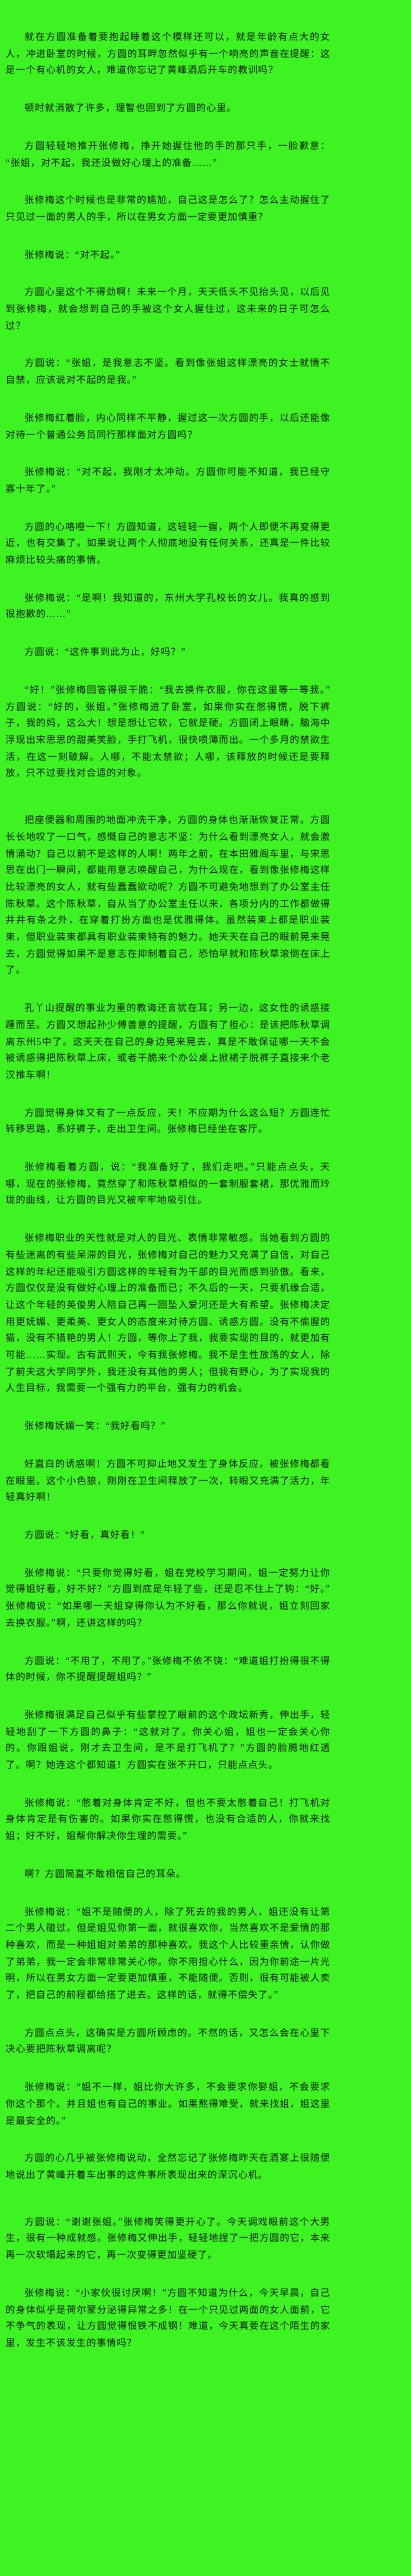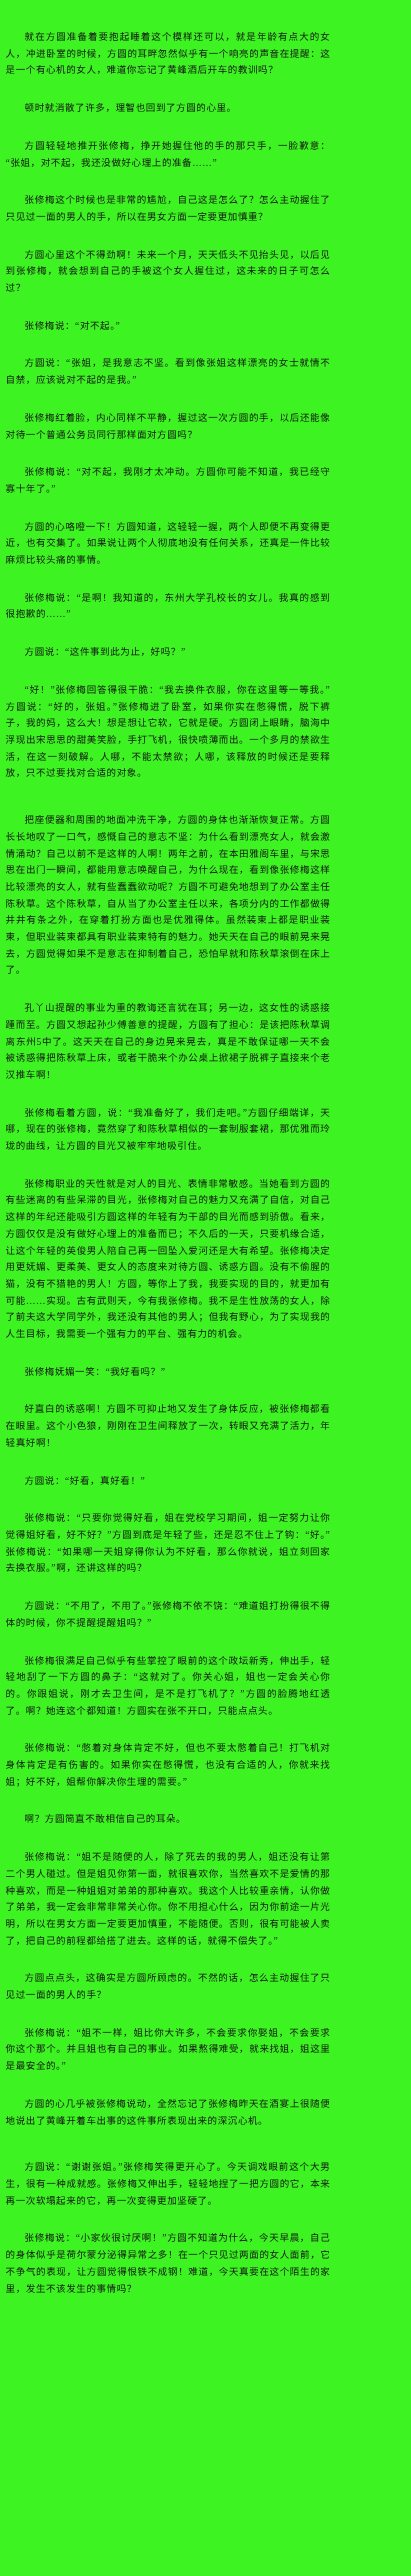--- a/index.html
+++ b/index.html
@@ -33,41 +33,42 @@
   }
 </style>
 </head>
 <body style="background: rgb(61, 243, 33); color: rgb(20, 20, 20);">
 
 <div class="reader">
     <p>就在方圆准备着要抱起睡着这个模样还可以，就是年龄有点大的女人，冲进卧室的时候，方圆的耳畔忽然似乎有一个响亮的声音在提醒：这是一个有心机的女人，难道你忘记了黄峰酒后开车的教训吗？</p>
     <p>顿时就消散了许多，理智也回到了方圆的心里。</p>
     <p>方圆轻轻地推开张修梅，挣开她握住他的手的那只手，一脸歉意：“张姐，对不起，我还没做好心理上的准备……”</p>
     <p>张修梅这个时候也是非常的尴尬，自己这是怎么了？怎么主动握住了只见过一面的男人的手，所以在男女方面一定要更加慎重？</p>
+    <p>张修梅说：“对不起。”</p>
     <p>方圆心里这个不得劲啊！未来一个月，天天低头不见抬头见，以后见到张修梅，就会想到自己的手被这个女人握住过，这未来的日子可怎么过？</p>
-    <p>张修梅说：“对不起。”</p>
     <p>方圆说：“张姐，是我意志不坚。看到像张姐这样漂亮的女士就情不自禁，应该说对不起的是我。”</p>
     <p>张修梅红着脸，内心同样不平静，握过这一次方圆的手，以后还能像对待一个普通公务员同行那样面对方圆吗？</p>
     <p>张修梅说：“对不起，我刚才太冲动。方圆你可能不知道，我已经守寡十年了。”</p>
     <p>方圆的心咯噔一下！方圆知道，这轻轻一握，两个人即便不再变得更近，也有交集了。如果说让两个人彻底地没有任何关系，还真是一件比较麻烦比较头痛的事情。</p>
     <p>张修梅说：“是啊！我知道的，东州大学孔校长的女儿。我真的感到很抱歉的……”</p>
     <p>方圆说：“这件事到此为止，好吗？”</p>
     <p>“好！”张修梅回答得很干脆：“我去换件衣服，你在这里等一等我。”方圆说：“好的，张姐。”张修梅进了卧室，如果你实在憋得慌，脱下裤子，我的妈，这么大！想是想让它软，它就是硬。方圆闭上眼睛，脑海中浮现出宋思思的甜美笑脸，手打飞机，很快喷薄而出。一个多月的禁欲生活，在这一刻破解。人哪，不能太禁欲；人哪，该释放的时候还是要释放，只不过要找对合适的对象。</p>
     <p class="big-gap">把座便器和周围的地面冲洗干净，方圆的身体也渐渐恢复正常。方圆长长地叹了一口气，感慨自己的意志不坚：为什么看到漂亮女人，就会激情涌动？自己以前不是这样的人啊！两年之前，在本田雅阁车里，与宋思思在出门一瞬间，都能用意志唤醒自己，为什么现在，看到像张修梅这样比较漂亮的女人，就有些蠢蠢欲动呢？方圆不可避免地想到了办公室主任陈秋草。这个陈秋草，自从当了办公室主任以来，各项分内的工作都做得井井有条之外，在穿着打扮方面也是优雅得体。虽然装束上都是职业装束，但职业装束都具有职业装束特有的魅力。她天天在自己的眼前晃来晃去，方圆觉得如果不是意志在抑制着自己，恐怕早就和陈秋草滚倒在床上了。</p>
     <p>孔丫山提醒的事业为重的教诲还言犹在耳；另一边，这女性的诱惑接踵而至。方圆又想起孙少傅善意的提醒，方圆有了担心：是该把陈秋草调离东州5中了。这天天在自己的身边晃来晃去，真是不敢保证哪一天不会被诱惑得把陈秋草上床，或者干脆来个办公桌上掀裙子脱裤子直接来个老汉推车啊！</p>
-    <p>张修梅看着方圆，说：“我准备好了，我们走吧。”方圆仔细端详，天哪，现在的张修梅，竟然穿了和陈秋草相似的一套制服套裙，那优雅而玲珑的曲线，让方圆的目光又被牢牢地吸引住。</p>
+    <p>方圆觉得身体又有了一点反应，天！不应期为什么这么短？方圆连忙转移思路，系好裤子，走出卫生间。张修梅已经坐在客厅。</p>
+    <p>张修梅看着方圆，说：“我准备好了，我们走吧。”只能点点头，天哪，现在的张修梅，竟然穿了和陈秋草相似的一套制服套裙，那优雅而玲珑的曲线，让方圆的目光又被牢牢地吸引住。</p>
     <p>张修梅职业的天性就是对人的目光、表情非常敏感。当她看到方圆的有些迷离的有些呆滞的目光，张修梅对自己的魅力又充满了自信，对自己这样的年纪还能吸引方圆这样的年轻有为干部的目光而感到骄傲。看来，方圆仅仅是没有做好心理上的准备而已；不久后的一天，只要机缘合适，让这个年轻的英俊男人陪自己再一回坠入爱河还是大有希望。张修梅决定用更妩媚、更柔美、更女人的态度来对待方圆、诱惑方圆。没有不偷腥的猫，没有不猎艳的男人！方圆，等你上了我，我要实现的目的，就更加有可能……实现。古有武则天，今有我张修梅。我不是生性放荡的女人，除了前夫这大学同学外，我还没有其他的男人；但我有野心，为了实现我的人生目标，我需要一个强有力的平台、强有力的机会。</p>
     <p>张修梅妩媚一笑：“我好看吗？”</p>
     <p>好直白的诱惑啊！方圆不可抑止地又发生了身体反应，被张修梅都看在眼里。这个小色狼，刚刚在卫生间释放了一次，转眼又充满了活力，年轻真好啊！</p>
     <p>方圆说：“好看，真好看！”</p>
     <p>张修梅说：“只要你觉得好看，姐在党校学习期间，姐一定努力让你觉得姐好看，好不好？”方圆到底是年轻了些，还是忍不住上了钩：“好。”张修梅说：“如果哪一天姐穿得你认为不好看，那么你就说，姐立刻回家去换衣服。”啊，还讲这样的吗？</p>
     <p>方圆说：“不用了，不用了。”张修梅不依不饶：“难道姐打扮得很不得体的时候，你不提醒提醒姐吗？”</p>
     <p>张修梅很满足自己似乎有些掌控了眼前的这个政坛新秀，伸出手，轻轻地刮了一下方圆的鼻子：“这就对了。你关心姐，姐也一定会关心你的。你跟姐说，刚才去卫生间，是不是打飞机了？”方圆的脸腾地红透了。啊？她连这个都知道！方圆实在张不开口，只能点点头。</p>
     <p>张修梅说：“憋着对身体肯定不好，但也不要太憋着自己！打飞机对身体肯定是有伤害的。如果你实在憋得慌，也没有合适的人，你就来找姐；好不好，姐帮你解决你生理的需要。”</p>
     <p>啊？方圆简直不敢相信自己的耳朵。</p>
     <p>张修梅说：“姐不是随便的人，除了死去的我的男人，姐还没有让第二个男人碰过。但是姐见你第一面，就很喜欢你，当然喜欢不是爱情的那种喜欢，而是一种姐姐对弟弟的那种喜欢。我这个人比较重亲情，认你做了弟弟，我一定会非常非常关心你。你不用担心什么，因为你前途一片光明，所以在男女方面一定要更加慎重，不能随便。否则，很有可能被人卖了，把自己的前程都给搭了进去。这样的话，就得不偿失了。”</p>
-    <p>方圆点点头，这确实是方圆所顾虑的。不然的话，怎么主动握住了只见过一面的男人的手？</p>
+    <p>方圆点点头，这确实是方圆所顾虑的。不然的话，又怎么会在心里下决心要把陈秋草调离呢？</p>
     <p>张修梅说：“姐不一样，姐比你大许多，不会要求你娶姐，不会要求你这个那个。并且姐也有自己的事业。如果熬得难受，就来找姐，姐这里是最安全的。”</p>
     <p>方圆的心几乎被张修梅说动，全然忘记了张修梅昨天在酒宴上很随便地说出了黄峰开着车出事的这件事所表现出来的深沉心机。</p>
     <p class="big-gap">方圆说：“谢谢张姐。”张修梅笑得更开心了。今天调戏眼前这个大男生，很有一种成就感。张修梅又伸出手，轻轻地捏了一把方圆的它，本来再一次软塌起来的它，再一次变得更加坚硬了。</p>
     <p>张修梅说：“小家伙很讨厌啊！”方圆不知道为什么，今天早晨，自己的身体似乎是荷尔蒙分泌得异常之多！在一个只见过两面的女人面前，它不争气的表现，让方圆觉得恨铁不成钢！难道，今天真要在这个陌生的家里，发生不该发生的事情吗？</p>
   </div>
 
 
 </body></html>

